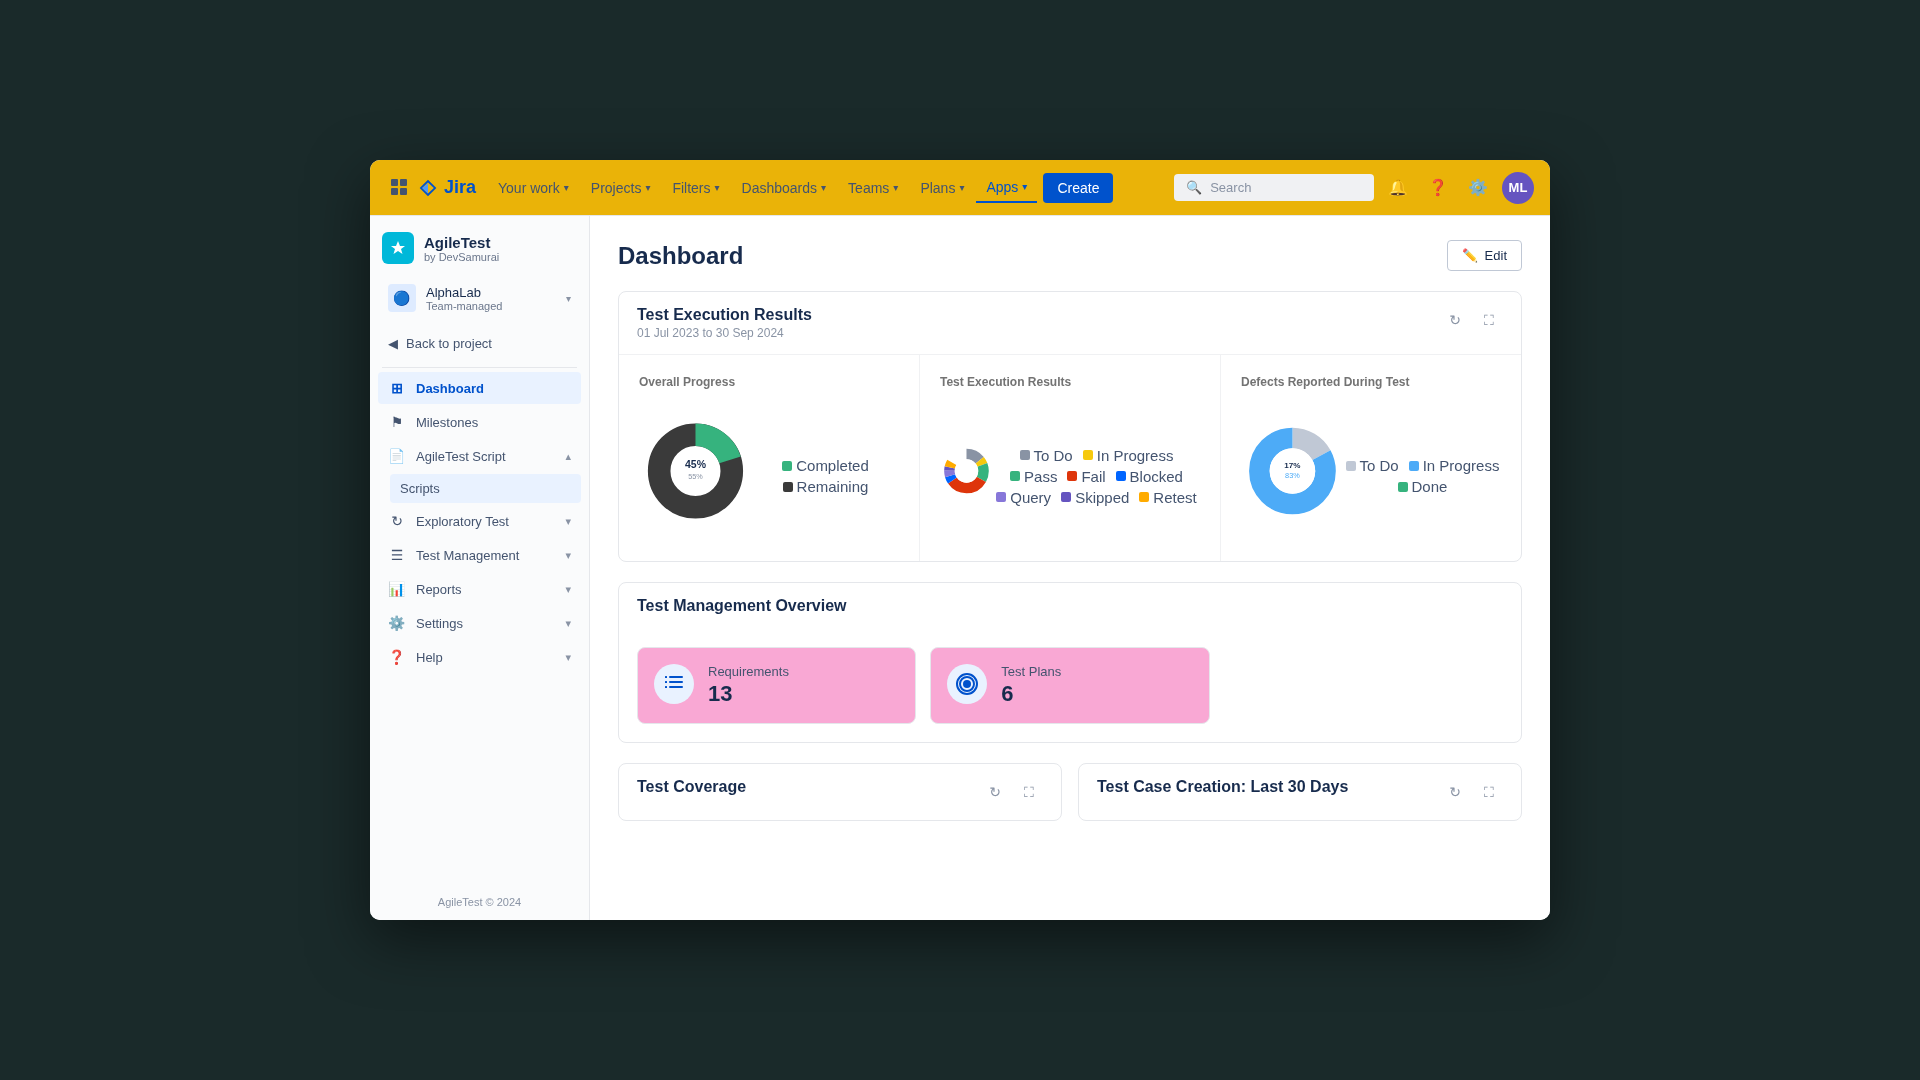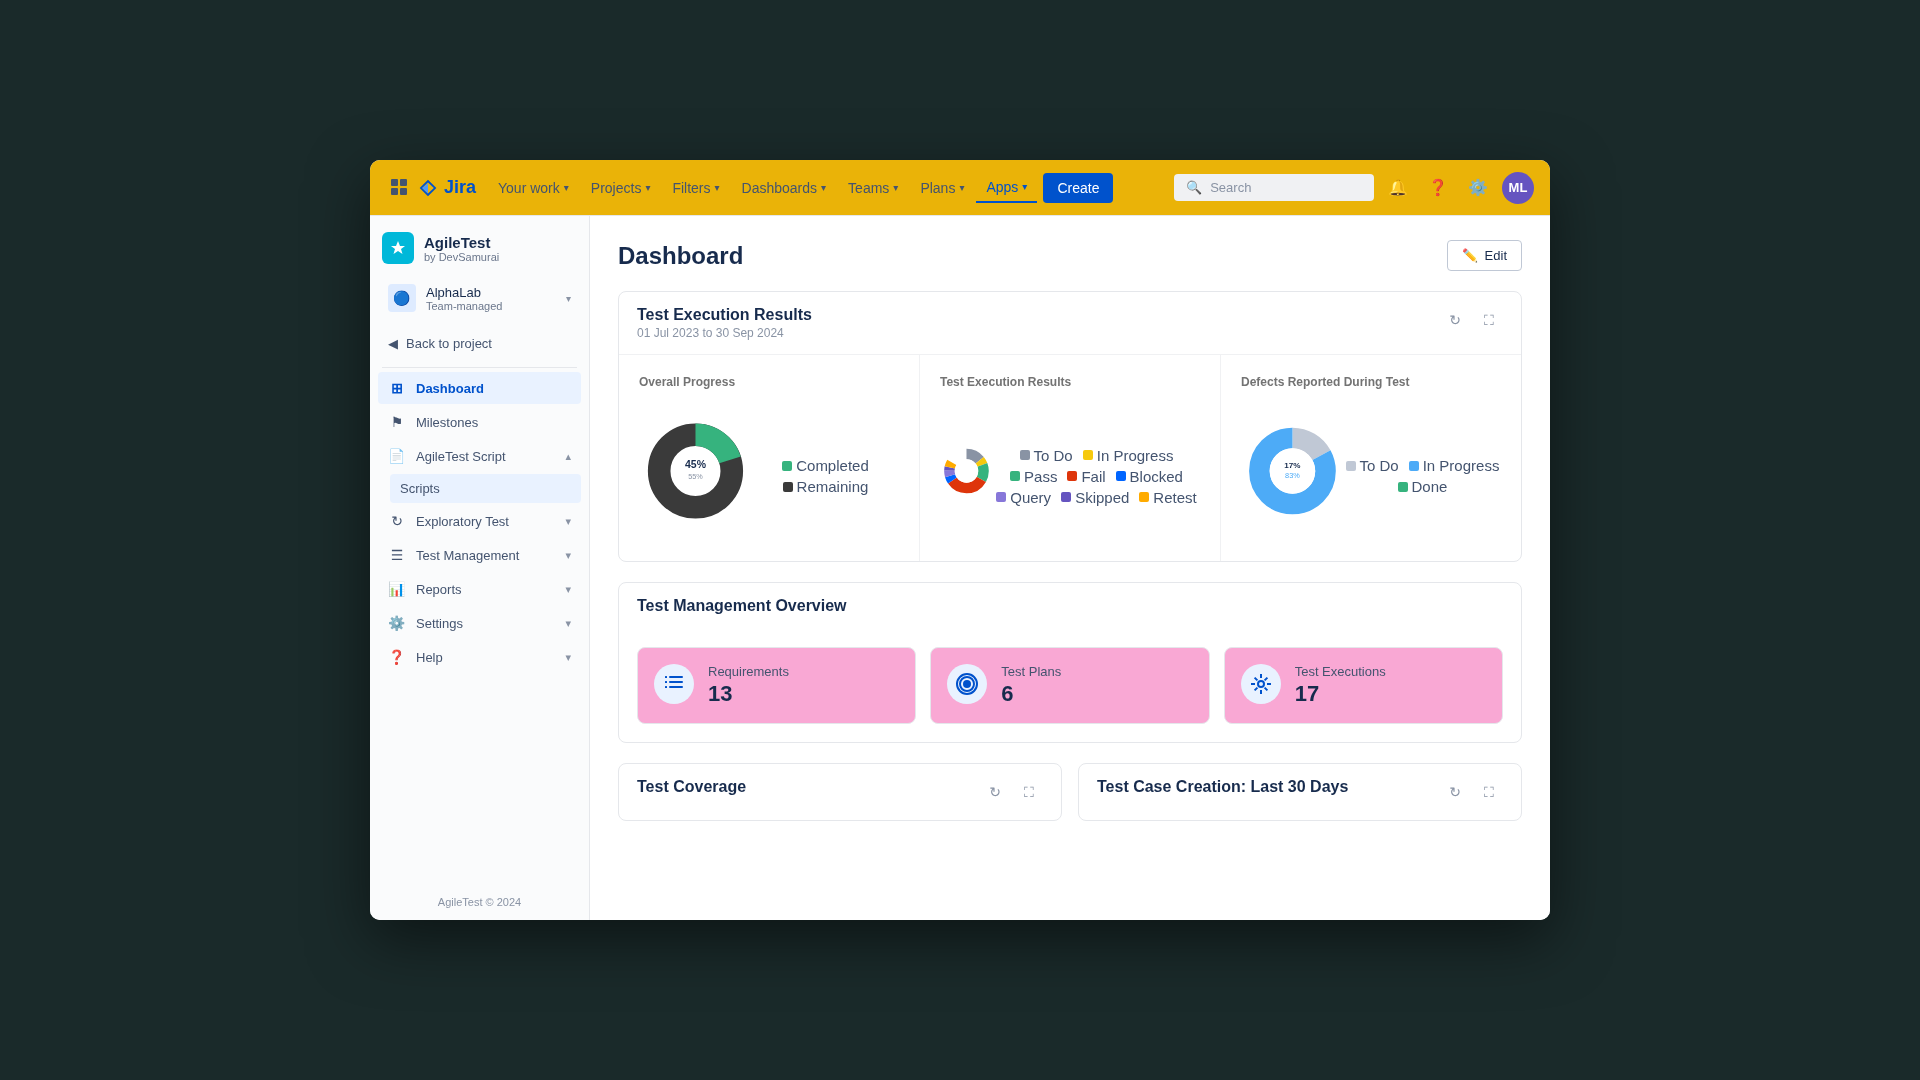--- a/index.html
+++ b/index.html
@@ -701,33 +701,20 @@
                 <circle cx="12" cy="12" r="4" fill="#0052cc" stroke="none"></circle>
                 <circle cx="12" cy="12" r="7" stroke="#0052cc" fill="none"></circle>
               </svg>
             </div>
             <div>
               <div class="overview-label">Test Plans</div>
               <div class="overview-value">6</div>
             </div>
           </div>
 
-          <div class="overview-card">
-            <div class="overview-icon" style="background:#e9f2ff;">
-              <svg width="24" height="24" viewBox="0 0 24 24" fill="none" stroke="#0052cc" stroke-width="2">
-                <circle cx="12" cy="12" r="3"></circle>
-                <path d="M12 2v4M12 18v4M2 12h4M18 12h4"></path>
-                <path d="M5.6 5.6l2.8 2.8M15.6 15.6l2.8 2.8M18.4 5.6l-2.8 2.8M8.4 15.6l-2.8 2.8"></path>
-              </svg>
-            </div>
-            <div>
-              <div class="overview-label">Test Executions</div>
-              <div class="overview-value">17</div>
-            </div>
-          </div>
         </div>
       </div>
 
       <div style="display:flex; gap:16px;">
         <div class="section-card" style="flex:1;">
           <div class="section-header">
             <div class="section-title">Test Coverage</div>
             <div class="section-actions">
               <div class="section-action-btn">↻</div>
               <div class="section-action-btn">⛶</div>

